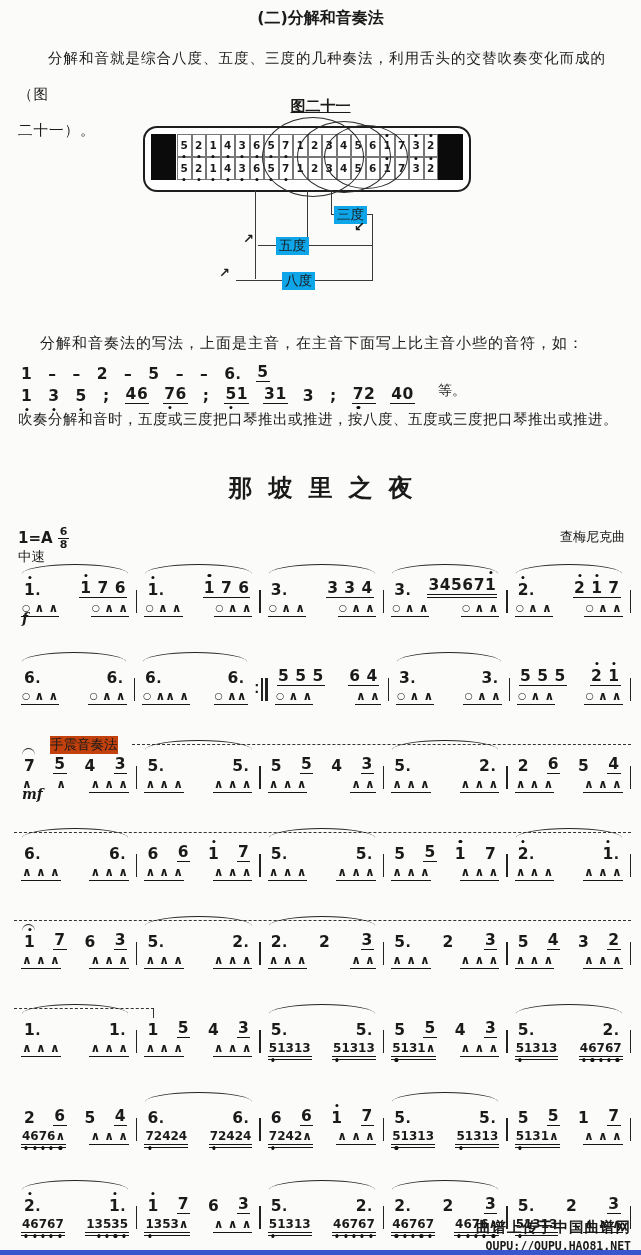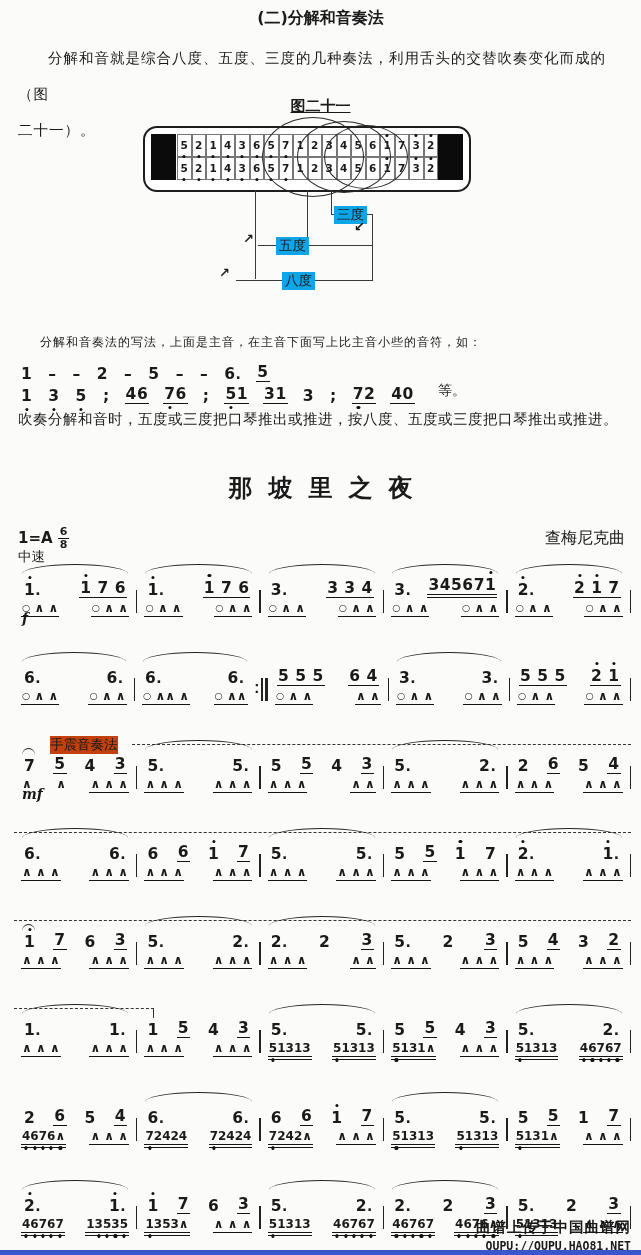--- a/index.html
+++ b/index.html
@@ -22,31 +22,31 @@
   .ellipse{border:1.6px solid #2a2a2a;border-radius:50%;background:transparent;z-index:5;}
   #e-oct{left:262px;top:117px;width:100px;height:78px;}
   #e-5th{left:297px;top:121px;width:92px;height:70px;}
   #e-3rd{left:324px;top:125px;width:82px;height:62px;}
   
   .vline{width:1.4px;background:#3a3a3a;}
   .hline{height:1.4px;background:#3a3a3a;}
   .ivl-label{font-size:13.5px;background:#0ea5e9;padding:0 3px;z-index:6;}
   .arrow{font-size:13px;font-weight:bold;z-index:6;}
   
-  #para2{top:334px;left:40px;width:590px;font-size:12px;letter-spacing:1px;}
+  #para2{top:334px;left:40px;width:590px;font-size:15px;letter-spacing:1px;}
   #example{top:360px;left:20px;width:600px;}
   .exrow{display:flex;align-items:flex-end;height:22px;}
   .exrow .tok{margin-right:14px;}
   #para3{top:410px;left:18px;width:615px;font-size:14.5px;letter-spacing:0.5px;}
   
   .song-title{top:472px;left:0;width:100%;text-align:center;font-size:24px;font-weight:bold;letter-spacing:16px;text-indent:16px;}
   #keyrow{top:526px;left:18px;font-size:15px;font-weight:bold;}
   .meter{display:inline-block;vertical-align:middle;text-align:center;font-size:11px;line-height:1.05;font-weight:bold;margin-left:5px;}
   .meter .num{display:block;border-bottom:1.2px solid #111;padding:0 2px;}
-  #composer{top:528px;right:16px;font-size:16px;}
+  #composer{top:528px;right:16px;font-size:13px;}
   #tempo{top:548px;left:18px;font-size:13.5px;}
   
   #music{top:560px;left:14px;width:617px;}
   .mline{position:relative;height:62px;margin-bottom:10px;padding-top:16px;}
   .mrow{display:flex;align-items:flex-start;}
   .measure{flex:1;position:relative;padding:0 2px;}
   .trow{position:relative;display:flex;justify-content:space-between;align-items:flex-end;min-height:22px;padding:0 7px;}
   .brow{display:flex;justify-content:space-between;align-items:flex-start;margin-top:4px;padding:0 5px;min-height:18px;}
   .tok{display:inline-flex;align-items:baseline;position:relative;padding:0 1px;}
   .tok.u1{border-bottom:1.6px solid #151515;padding-bottom:1px;}

